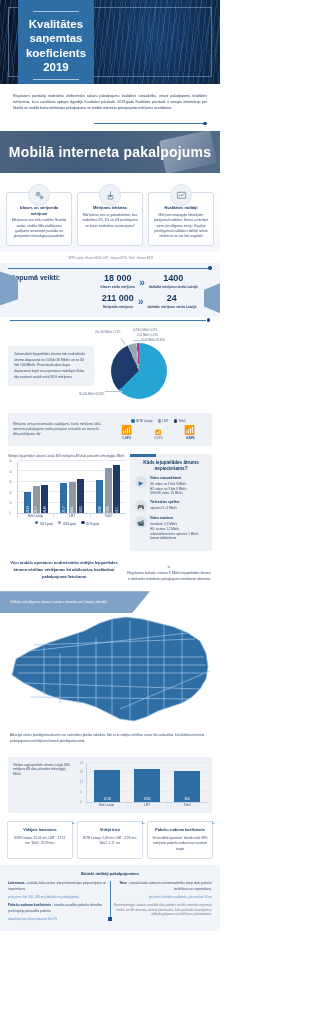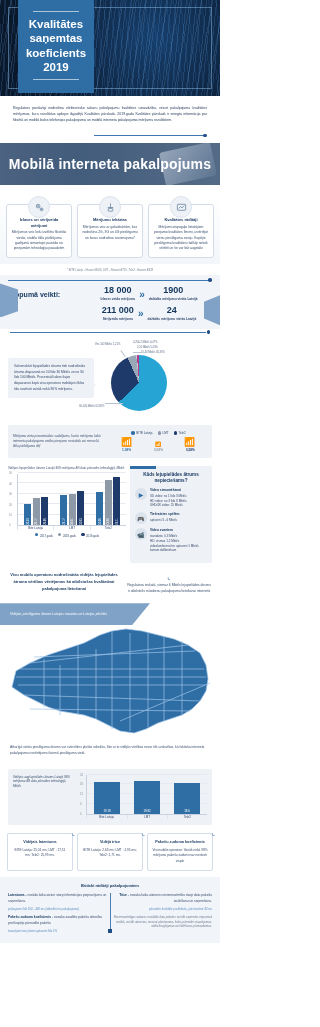--- a/index.html
+++ b/index.html
@@ -9,21 +9,21 @@
     background: #ffffff;
     color: #1b2a4a;
     width: 220px;
     overflow-x: hidden;
   }
   .page { width: 220px; position: relative; }
 
   
   .hero {
     position: relative;
-    width: 220px; height: 96px;
+    width: 220px; height: 84px;
     background: #0b1b33;
     overflow: hidden;
   }
   .hero-bg {
     position: absolute; inset: 0;
     background:
       repeating-linear-gradient(96deg, rgba(90,160,230,.20) 0 1px, transparent 1px 5px),
       repeating-linear-gradient(84deg, rgba(70,130,200,.16) 0 1px, transparent 1px 7px),
       repeating-linear-gradient(100deg, rgba(160,210,255,.13) 0 1px, transparent 1px 11px),
       radial-gradient(circle at 70% 40%, #17406e 0%, #0a182c 70%);
@@ -110,21 +110,21 @@
     position: relative; background: #f1f4f8; padding: 2px 0 8px;
   }
   .kopuma-rule { position: relative; height: 6px; margin: 0 8px; }
   .kopuma-rule::before {
     content:""; position:absolute; left:0; right:4px; top:2.5px; height:1px; background:#3d78b2;
   }
   .kopuma-rule::after {
     content:""; position:absolute; right:0; top:1px; width:3.6px;height:3.6px;
     border-radius:50%; background:#1f4e87;
   }
-  .kopuma-row { display:flex; align-items:center; padding: 3px 10px 0; }
+  .kopuma-row { display:flex; align-items:flex-start; padding: 3px 10px 0; }
   .kopuma-label { font-size: 7px; font-weight: bold; color:#14365e; width: 78px; }
   .stat-grp { display:flex; align-items:center; gap:4px; flex:1; justify-content:center; }
   .stat { text-align:center; }
   .stat .num { font-size: 9px; font-weight: bold; color:#14365e; line-height:1.1; }
   .stat .cap { font-size: 3.2px; font-weight:bold; color:#2c4straight; color:#2c4straight; color:#33496d; line-height:1.4; margin-top:1px;}
   .chev { color:#2f6ea5; font-size: 10px; font-weight:bold; }
   .kopuma-row2 { display:flex; align-items:center; padding: 4px 10px 0; }
   .band-left {
     position:absolute; left:0; top:8px; width:18px; height:34px;
     background:#7fa2c6; clip-path: polygon(0 0,100% 18%,100% 82%,0 100%);
@@ -340,21 +340,21 @@
     <div class="kopuma-rule"></div>
     <div class="kopuma-row">
       <div class="kopuma-label">Kopumā veikti:</div>
       <div class="stat-grp">
         <div class="stat">
           <div class="num">18 000</div>
           <div class="cap">Izlases veida mērījumu</div>
         </div>
         <div class="chev">»</div>
         <div class="stat">
-          <div class="num">1900</div>
+          <div class="num">1400</div>
           <div class="cap">dažādās mērījumu vietās Latvijā</div>
         </div>
       </div>
     </div>
     <div class="kopuma-row2">
       <div class="kopuma-label"></div>
       <div class="stat-grp">
         <div class="stat">
           <div class="num">211 000</div>
           <div class="cap">Sērijveida mērījumu</div>

